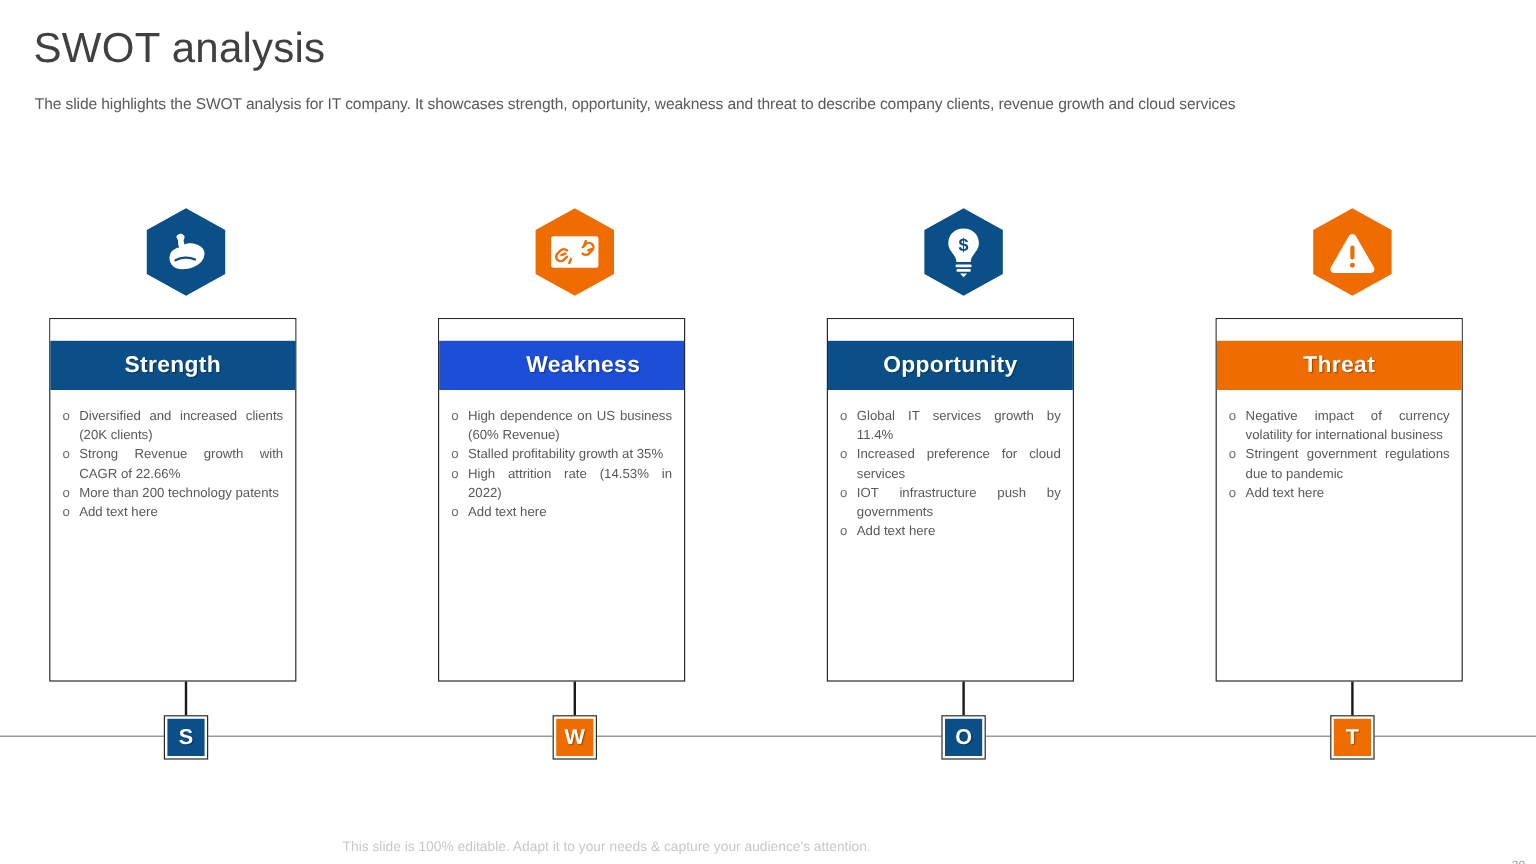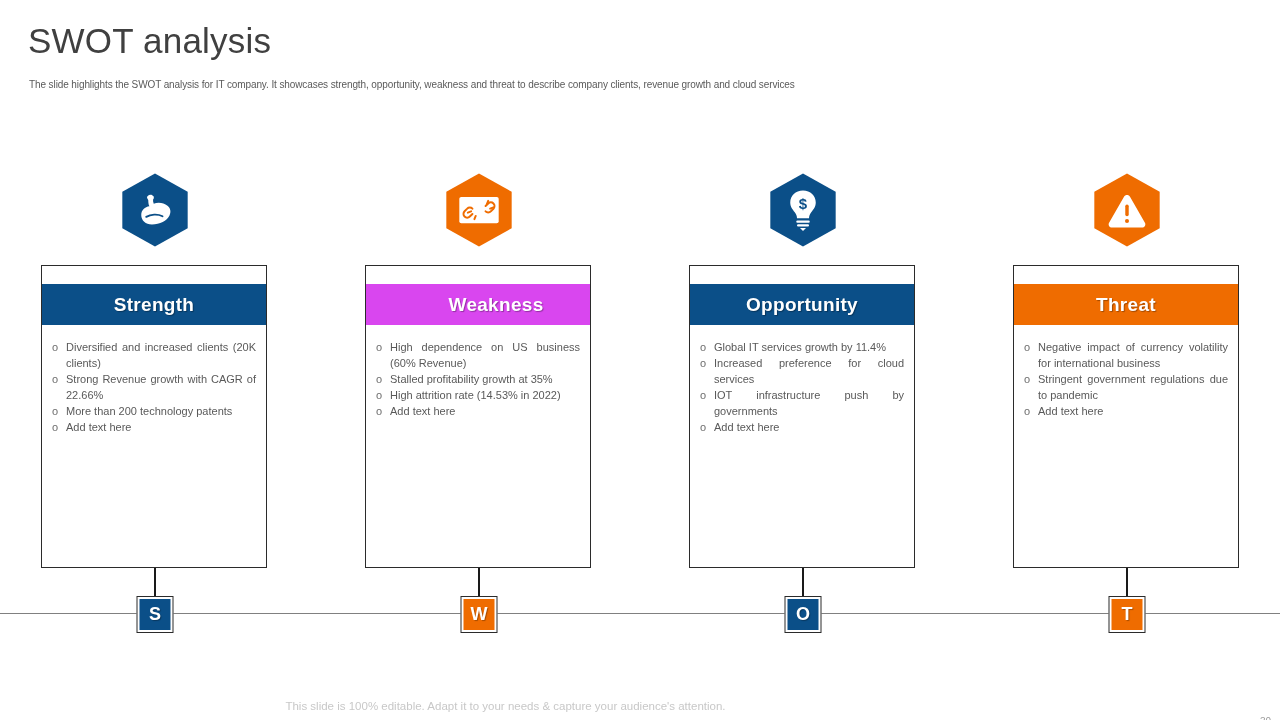--- a/index.html
+++ b/index.html
@@ -24,21 +24,21 @@
     font-size: 35px;
     font-weight: 400;
     color: #404040;
     letter-spacing: 0.2px;
     line-height: 1.1;
   }
   #slide-subtitle {
     position: absolute;
     left: 29px;
     top: 79px;
-    font-size: 10px;
+    font-size: 13px;
     font-weight: 400;
     color: #5a5a5a;
     letter-spacing: -0.1px;
     white-space: nowrap;
   }
 
   
   #timeline-axis {
     position: absolute;
     left: 0;
@@ -79,21 +79,21 @@
     display: flex;
     align-items: center;
     justify-content: center;
   }
 
   
   .card {
     position: absolute;
     top: 265px;
     left: 0;
-    width: 226px;
+    width: 206px;
     height: 303px;
     border: 1px solid #2b2b2b;
     background: #ffffff;
     box-sizing: border-box;
   }
   .card-topstrip {
     height: 18px;
     background: #ffffff;
   }
   .card-header {
@@ -253,21 +253,21 @@
           <path d="M20 26 l-5 2"></path>
           <path d="M44 15 l2 -5"></path>
           <path d="M49 22 l5 -2"></path>
         </g>
       </svg>
     </div>
   </div>
 
   <div class="card">
     <div class="card-topstrip"></div>
-    <div class="card-header" style="background:#d946ef;padding-left:36px;">Weakness</div>
+    <div class="card-header" style="background:#1d4ed8;padding-left:36px;">Weakness</div>
     <div class="card-body">
       <div class="bullet-row">
         <span class="bullet-marker">o</span>
         <span class="bullet-text">High dependence on US business (60% Revenue)</span>
       </div>
       <div class="bullet-row">
         <span class="bullet-marker">o</span>
         <span class="bullet-text">Stalled profitability growth at 35%</span>
       </div>
       <div class="bullet-row">

